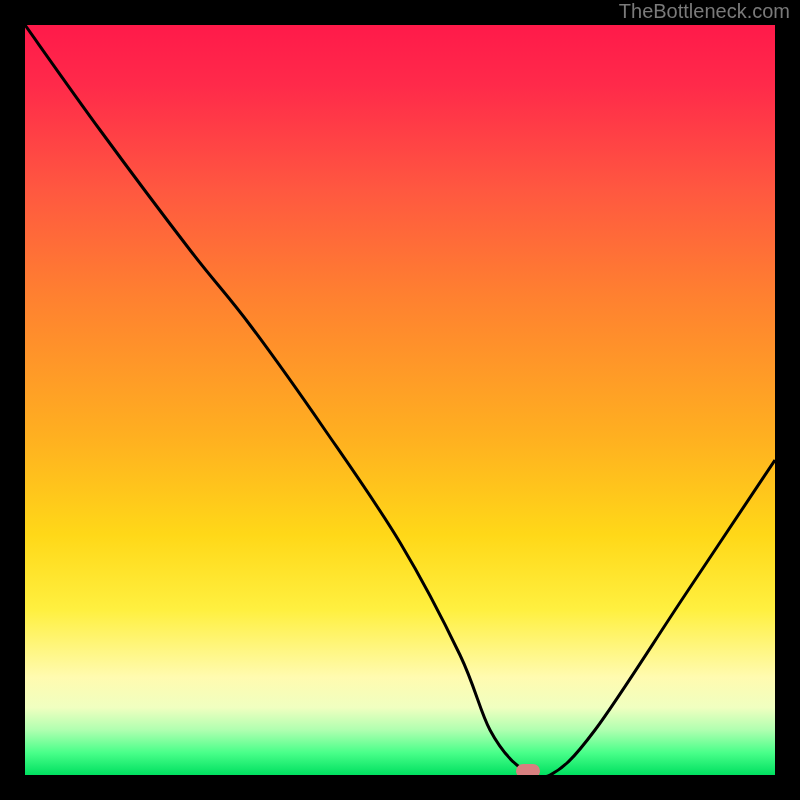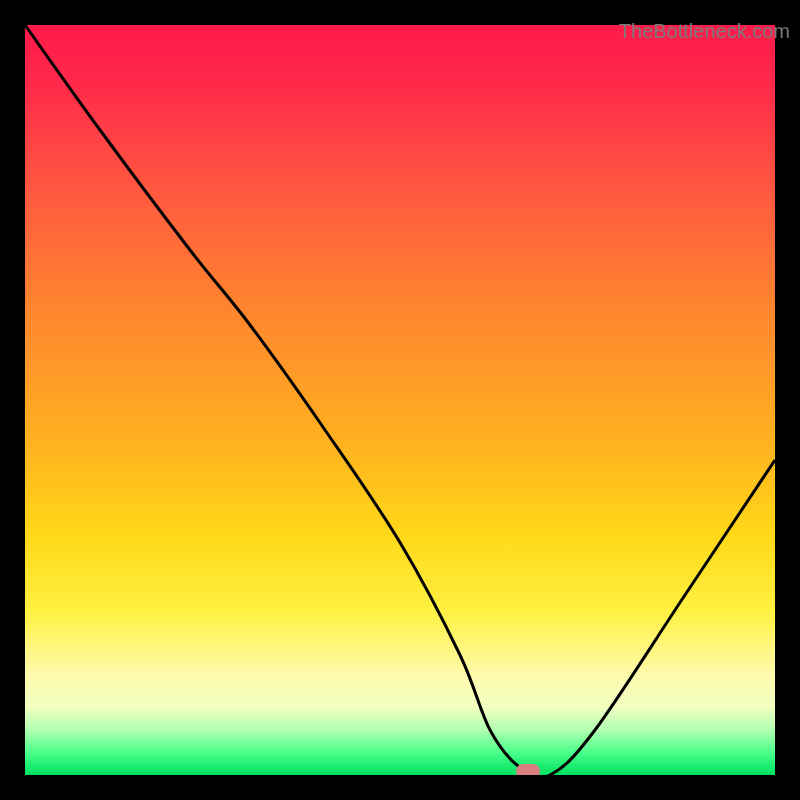--- a/index.html
+++ b/index.html
@@ -6,21 +6,21 @@
     margin: 0;
     padding: 0;
     width: 800px;
     height: 800px;
     background: #000;
     position: relative;
     font-family: Arial, sans-serif;
   }
   .watermark {
     position: absolute;
-    top: 20px;
+    top: 0;
     right: 10px;
     color: #7a7a7a;
     font-size: 20px;
     font-weight: 500;
     z-index: 10;
   }
   .plot-area {
     position: absolute;
     left: 25px;
     top: 25px;

